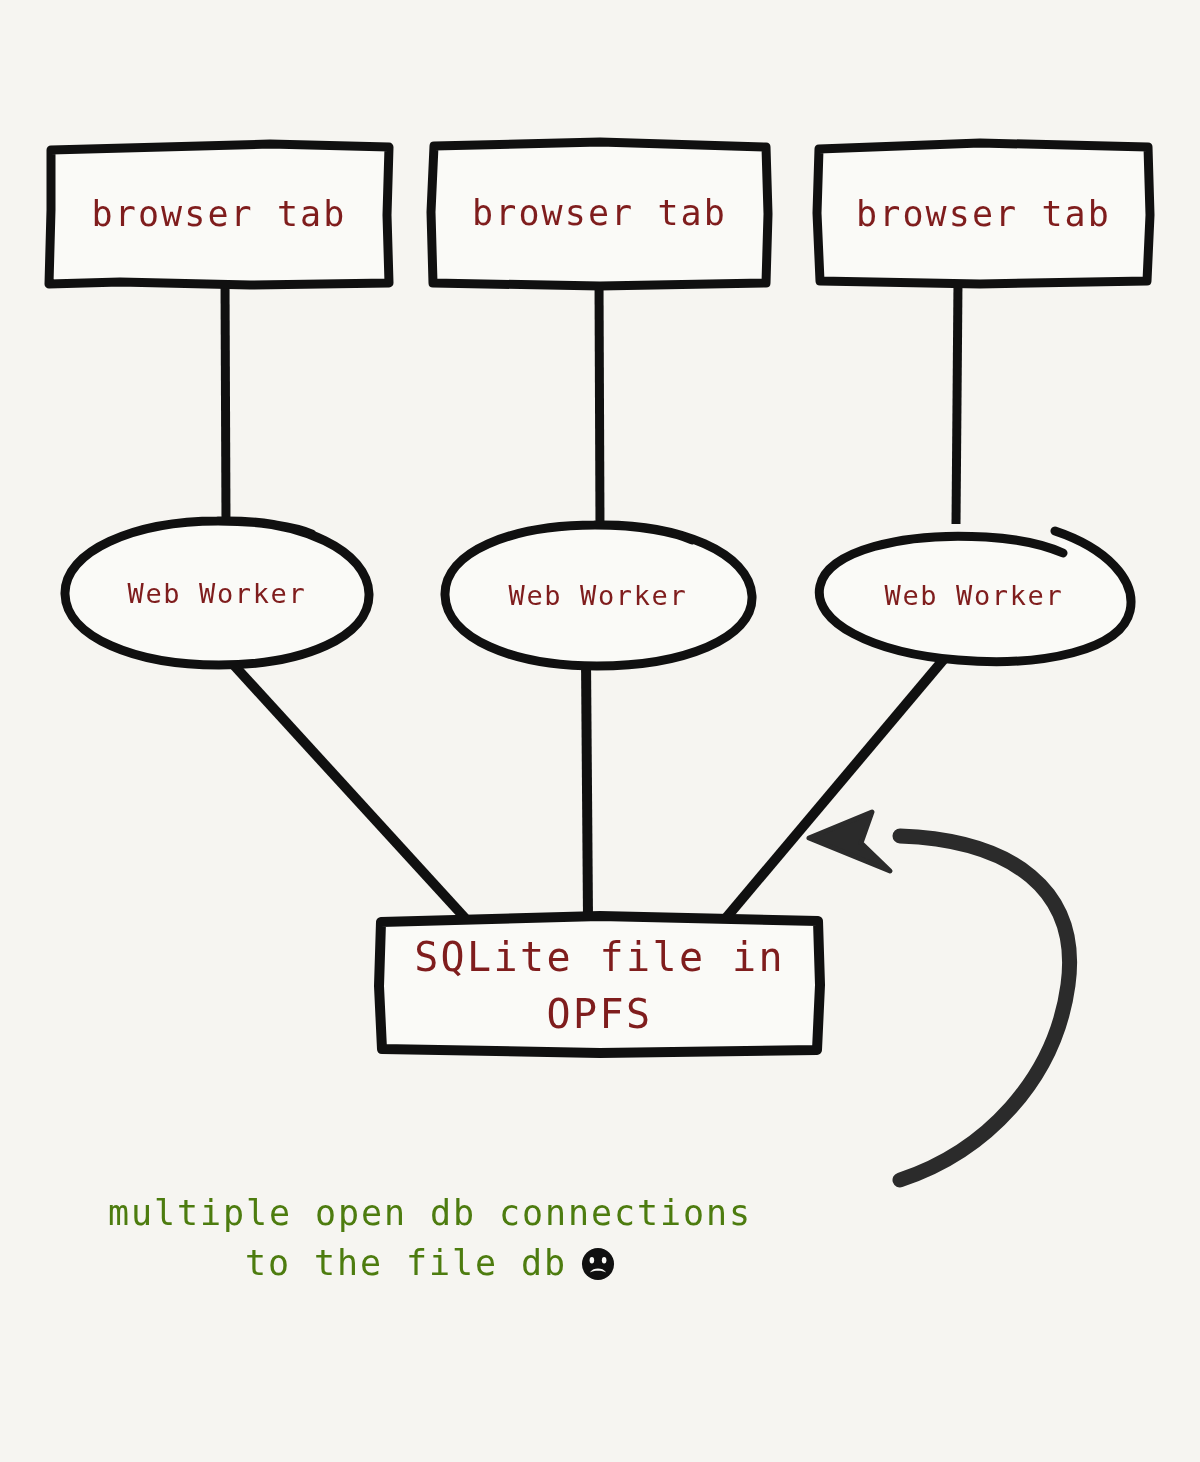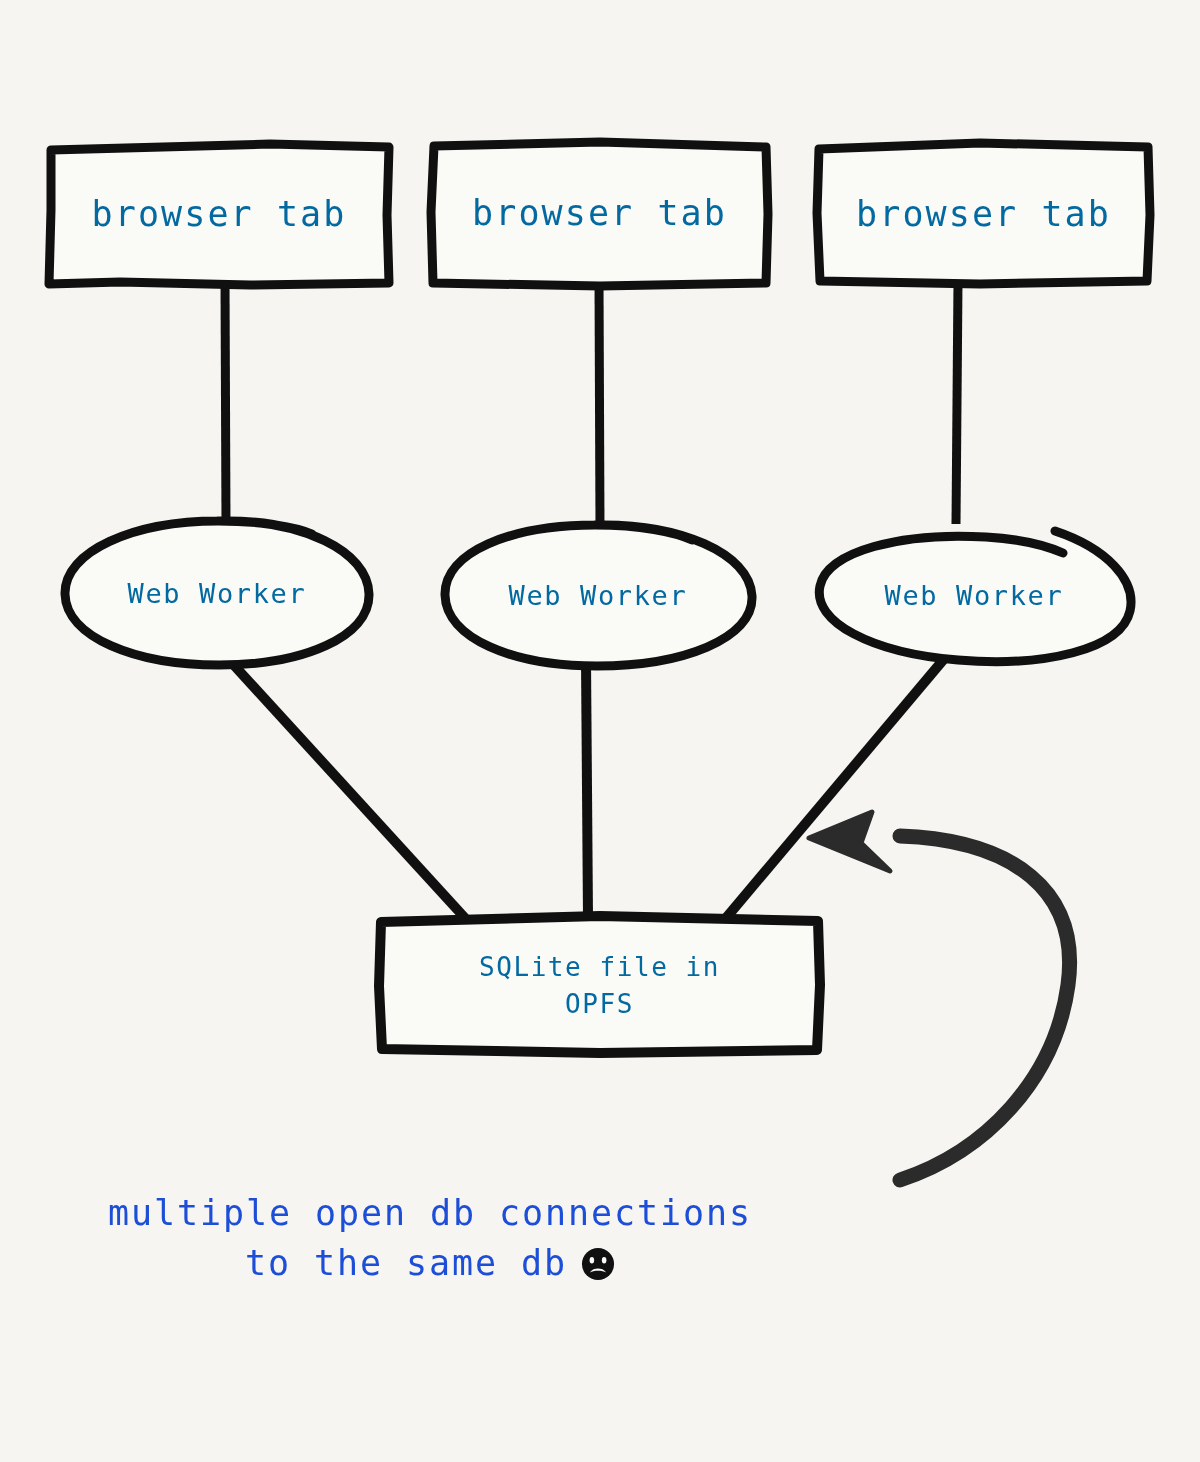--- a/index.html
+++ b/index.html
@@ -24,49 +24,49 @@
     left: 0;
     width: 1200px;
     height: 1462px;
   }
   .shape-label {
     position: absolute;
     display: flex;
     align-items: center;
     justify-content: center;
     text-align: center;
-    color: #0369a1;
+    color: #7f1d1d;
     font-family: "DejaVu Sans Mono", "Liberation Mono", monospace;
     letter-spacing: 0.06em;
     pointer-events: none;
   }
   .tab-label {
     font-size: 35px;
     height: 138px;
   }
   .worker-label {
     font-size: 27px;
     height: 140px;
   }
   .store-label {
-    font-size: 26px;
+    font-size: 40px;
     line-height: 1.42;
     height: 132px;
     flex-direction: column;
   }
   #caption {
     position: absolute;
     left: 170;
     top: 1188px;
     width: 860px;
     text-align: center;
     font-size: 35px;
     line-height: 1.44;
     letter-spacing: 0.055em;
-    color: #1d4ed8;
+    color: #4d7c0f;
     font-family: "DejaVu Sans Mono", "Liberation Mono", monospace;
   }
   #caption .caption-line {
     display: block;
     white-space: pre;
   }
   .frown-face {
     display: inline-block;
     vertical-align: -6px;
     width: 34px;
@@ -140,21 +140,21 @@
 
   <div class="shape-label worker-label" style="left:818px; top:525px; width:312px;">Web Worker</div>
 
   <div class="shape-label store-label" style="left:379px; top:920px; width:441px;">
     <span>SQLite file in</span>
     <span>OPFS</span>
   </div>
 
   <div id="caption">
     <span class="caption-line">multiple open db connections</span>
-    <span class="caption-line"><span>to the same db</span><span class="frown-face"><svg viewBox="0 0 36 36" width="34" height="34">
+    <span class="caption-line"><span>to the file db</span><span class="frown-face"><svg viewBox="0 0 36 36" width="34" height="34">
             <circle cx="18" cy="18" r="17" fill="#101010"></circle>
             <ellipse cx="11.5" cy="14" rx="2.4" ry="3.4" fill="#FAFAF7"></ellipse>
             <ellipse cx="24.5" cy="14" rx="2.4" ry="3.4" fill="#FAFAF7"></ellipse>
             <path d="M 9.5 27 C 12.5 21.5 23.5 21.5 26.5 27 C 23 24.5 13 24.5 9.5 27 Z" fill="#FAFAF7"></path>
           </svg></span></span>
   </div>
 
 </div>
 
 </body></html>

